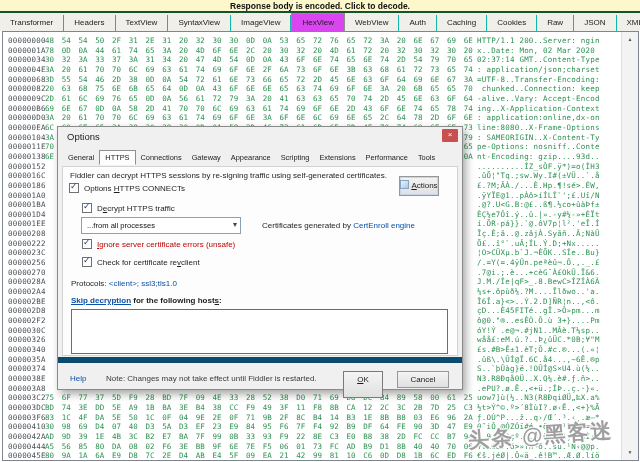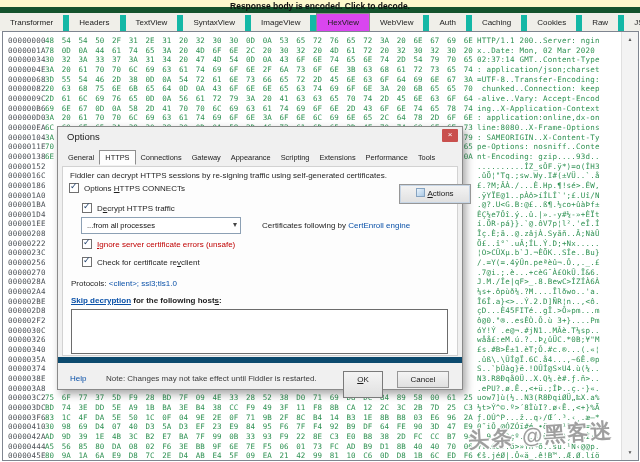--- a/index.html
+++ b/index.html
@@ -1,24 +1,24 @@
 <!DOCTYPE html>
 <html><head>
 <meta charset="utf-8">
 <style>
   * { margin:0; padding:0; box-sizing:border-box; }
   html,body { width:640px; height:462px; overflow:hidden; background:#fff;
     font-family:"Liberation Sans", sans-serif; -webkit-font-smoothing:antialiased; }
   .banner { position:absolute; left:0; top:0; width:640px; height:13px;
-    background:#fcf8cc; border-bottom:6px solid #14532d; text-align:center;
+    background:#fcf8cc; border-bottom:2px solid #14532d; text-align:center;
     font-size:8.5px; font-weight:bold; color:#111; line-height:12px; cursor:pointer; }
   .tabbar { position:absolute; left:0; top:13px; width:640px; height:18px;
     background:#f0efe9; display:flex; align-items:flex-end; }
   .tab { font-size:8px; color:#222; padding:0 10px; line-height:16px; height:16px;
-    border-right:6px solid #14b8a6; white-space:nowrap; }
+    border-right:1px solid #14b8a6; white-space:nowrap; }
   .tab.active { background:#d946ef; border:1px solid #8f8f8f; border-bottom:none;
     height:18px; line-height:17px; position:relative; z-index:2; }
   .hexpanel { position:absolute; left:2px; top:31px; width:637px; height:430px;
     background:#fff; border:1px solid #7f8590; overflow:hidden; }
   .hexrows { position:absolute; left:0; top:4px; right:18px;
     font-family:"DejaVu Sans Mono", monospace; font-size:7.5px; line-height:9.67px;
     color:#2e9152; white-space:pre; }
   .hrow { display:flex; height:9.67px; overflow:hidden; }
   .off { width:42px; padding-left:5px; color:#4a4f55; letter-spacing:.2px; flex:none; }
   .hx  { width:432px; flex:none; word-spacing:3.2px; }
@@ -47,21 +47,21 @@
   .cb { width:10px; height:10px; border:1px solid #707070; background:#fff;
     margin-right:5px; position:relative; flex:none; }
   .chk { position:absolute; left:0; top:-3px; font-size:9px; color:#24456f; }
   .u { text-decoration:underline; }
   .red { color:#c00000; }
   .link { color:#0a51a8; }
   .ulink { color:#0a51a8; text-decoration:underline; cursor:pointer; }
   .btn { position:absolute; background:linear-gradient(#f4f4f4,#e0e0e0);
     border:1px solid #979797; text-align:center; font-size:8px; color:#1a1a1a;
     cursor:pointer; }
-  .actions { left:341px; top:57px; width:72px; height:20px; line-height:18px;
+  .actions { left:341px; top:49px; width:40px; height:20px; line-height:18px;
     box-shadow:0 0 0 1px #c7d6e6 inset; }
   .acticon { display:inline-block; width:9px; height:9px; vertical-align:-1px;
     margin-right:2px; border:1px solid #86a3c0; background:linear-gradient(135deg,#eaf4fd,#a9c8e4); }
   .combo { position:absolute; left:23px; top:90px; width:160px; height:17px;
     background:#fff; border:1px solid #8ca0b4; cursor:pointer; }
   .combo .ctext { position:absolute; left:5px; top:3px; font-size:7.6px; color:#111; }
   .combo .carr { position:absolute; right:3px; top:2px; font-size:8px; color:#444; }
   .hosts { position:absolute; left:13px; top:182px; width:377px; height:45px;
     background:#fff; border:1px solid #6c6c6c; resize:none; font-family:"Liberation Sans",sans-serif;
     font-size:8px; }
@@ -141,21 +141,21 @@
       </span>
     <span><span>D</span><span class="u">e</span><span>crypt HTTPS traffic</span></span>
   </div>
 
   <div class="combo">
     <span class="ctext">...from all processes</span>
     <span class="carr">▾</span>
   </div>
 
   <div class="dtext" style="left:204px; top:94px;">
-    <span>Certificates following by </span><span class="link">CertEnroll engine</span>
+    <span>Certificates generated by </span><span class="link">CertEnroll engine</span>
   </div>
 
   <div class="cbrow red" style="left:24px; top:112px;">
     <span class="cb">
         <span class="chk">✓</span>
       </span>
     <span><span></span><span class="u">I</span><span>gnore server certificate errors (unsafe)</span></span>
   </div>
 
   <div class="cbrow" style="left:24px; top:130px;">

